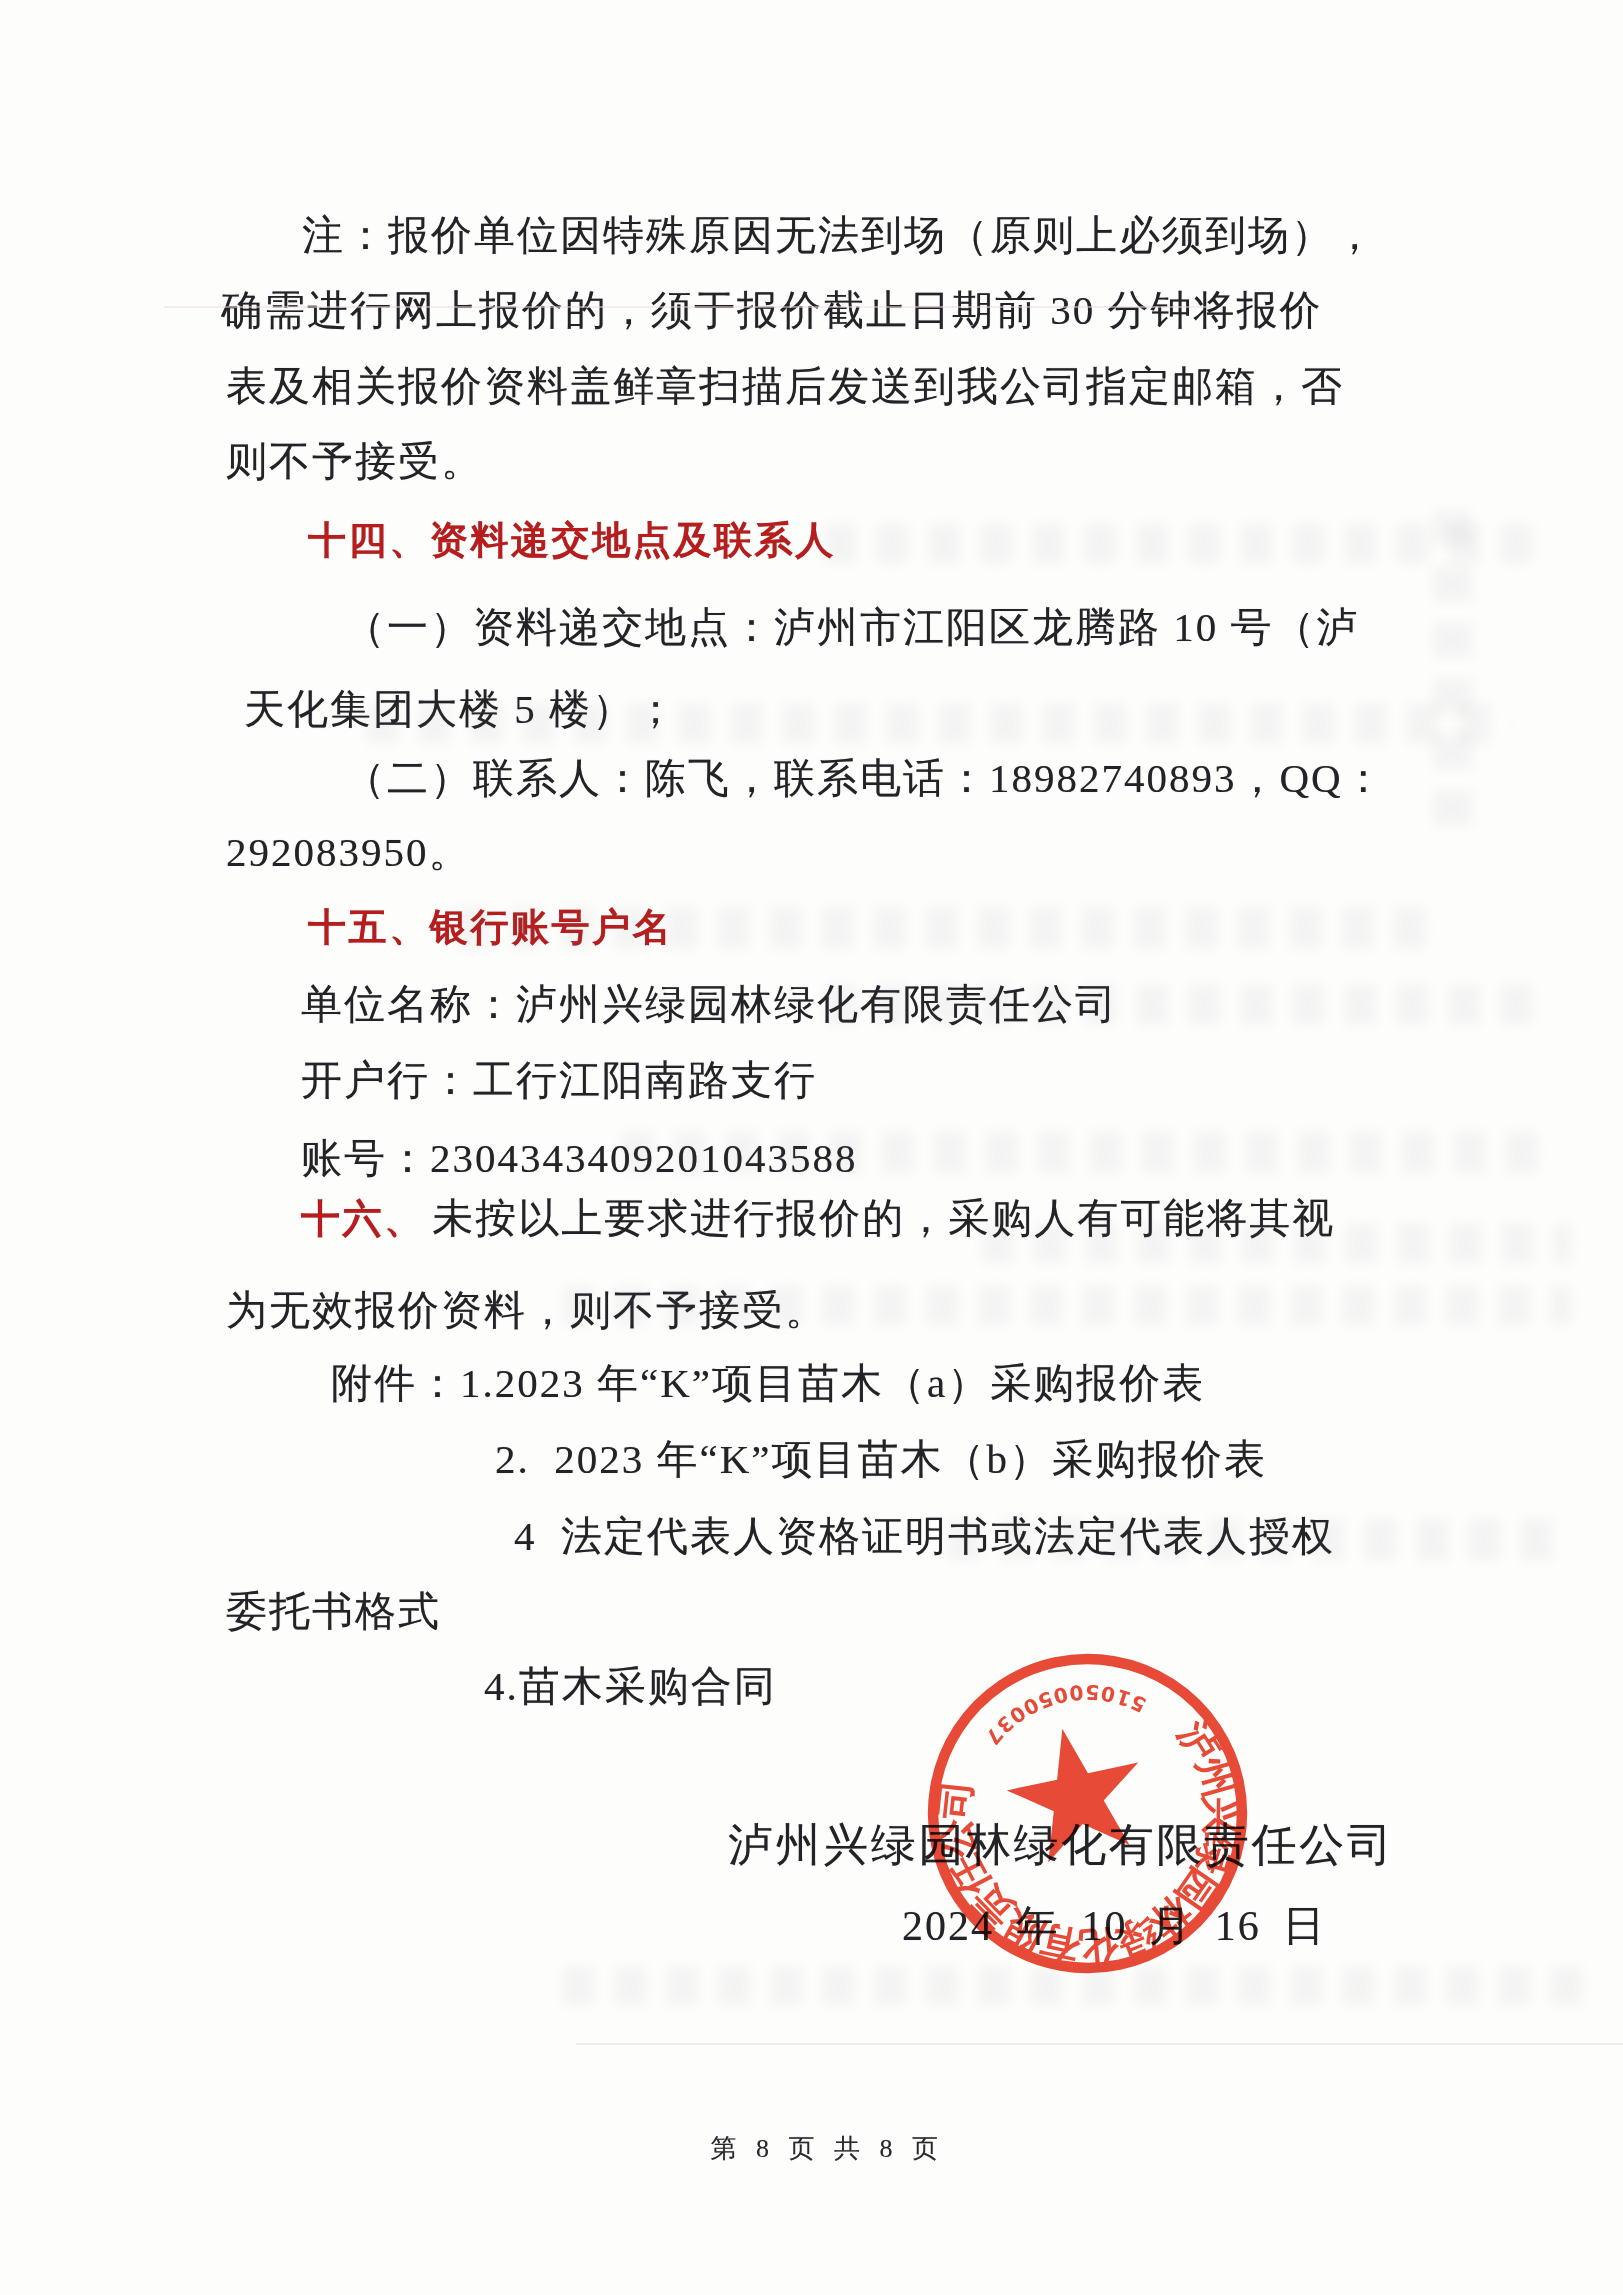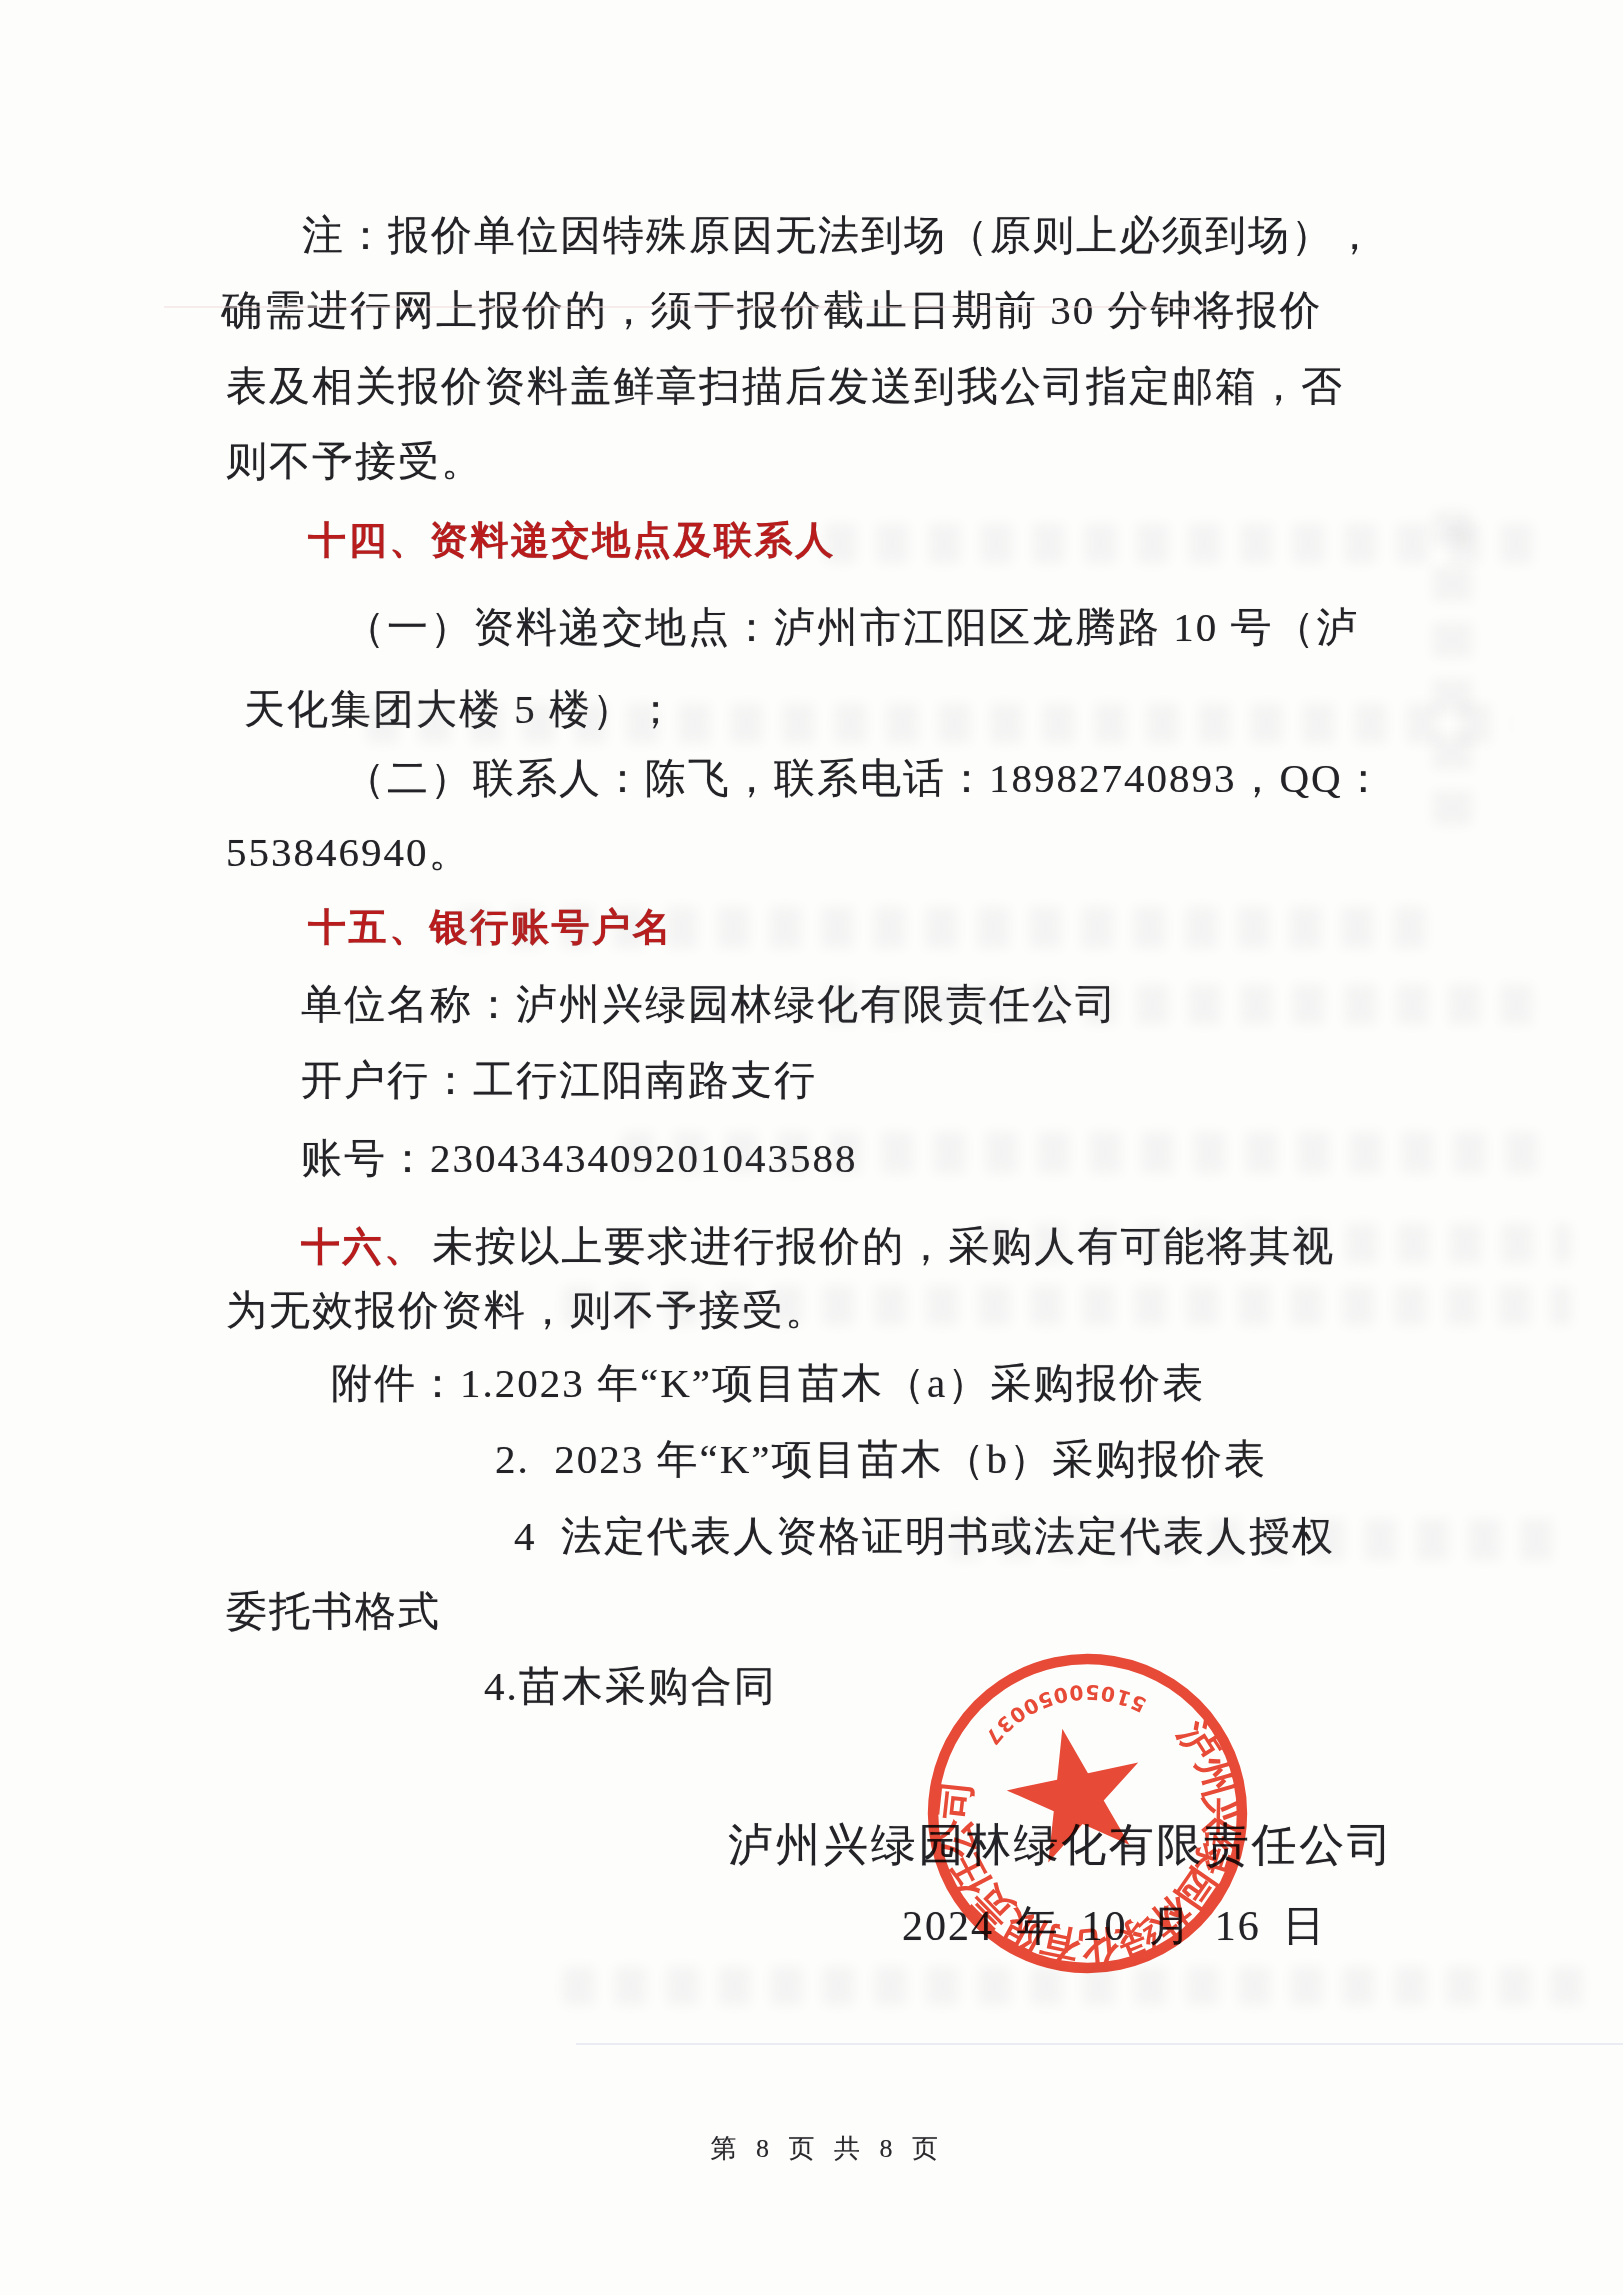--- a/index.html
+++ b/index.html
@@ -105,29 +105,29 @@
   <div class="line" style="left:302px; top:213px;">注：报价单位因特殊原因无法到场（原则上必须到场），</div>
   <div class="line" style="left:221px; top:288px;">确需进行网上报价的，须于报价截止日期前 30 分钟将报价</div>
   <div class="line" style="left:226px; top:364px;">表及相关报价资料盖鲜章扫描后发送到我公司指定邮箱，否</div>
   <div class="line" style="left:226px; top:439px;">则不予接受。</div>
 
   <div class="line heading" style="left:308px; top:520px;">十四、资料递交地点及联系人</div>
 
   <div class="line" style="left:344px; top:605px;">（一）资料递交地点：泸州市江阳区龙腾路 10 号（泸</div>
   <div class="line" style="left:244px; top:687px;">天化集团大楼 5 楼）；</div>
   <div class="line" style="left:344px; top:756px;">（二）联系人：陈飞，联系电话：18982740893，QQ：</div>
-  <div class="line" style="left:226px; top:830px;">553846940。</div>
+  <div class="line" style="left:226px; top:830px;">292083950。</div>
 
   <div class="line heading" style="left:308px; top:907px;">十五、银行账号户名</div>
 
   <div class="line" style="left:301px; top:1058px;">开户行：工行江阳南路支行</div>
   <div class="line" style="left:301px; top:982px;">单位名称：泸州兴绿园林绿化有限责任公司</div>
   <div class="line" style="left:301px; top:1136px;">账号：2304343409201043588</div>
 
-  <div class="line" style="left:301px; top:1224px;"><span class="heading-inline">十六、</span><span>未按以上要求进行报价的，采购人有可能将其视</span></div>
+  <div class="line" style="left:301px; top:1196px;"><span class="heading-inline">十六、</span><span>未按以上要求进行报价的，采购人有可能将其视</span></div>
   <div class="line" style="left:226px; top:1288px;">为无效报价资料，则不予接受。</div>
 
   <div class="line" style="left:331px; top:1361px;">附件：1.2023 年“K”项目苗木（a）采购报价表</div>
   <div class="line" style="left:495px; top:1437px;">2.  2023 年“K”项目苗木（b）采购报价表</div>
   <div class="line" style="left:514px; top:1514px;">4  法定代表人资格证明书或法定代表人授权</div>
   <div class="line" style="left:226px; top:1589px;">委托书格式</div>
   <div class="line" style="left:484px; top:1664px;">4.苗木采购合同</div>
 
   <div class="line signature-line" style="left:728px; top:1821px;">泸州兴绿园林绿化有限责任公司</div>
   <div class="line date-line" style="left:902px; top:1903px;">2024 年 10 月 16 日</div>

